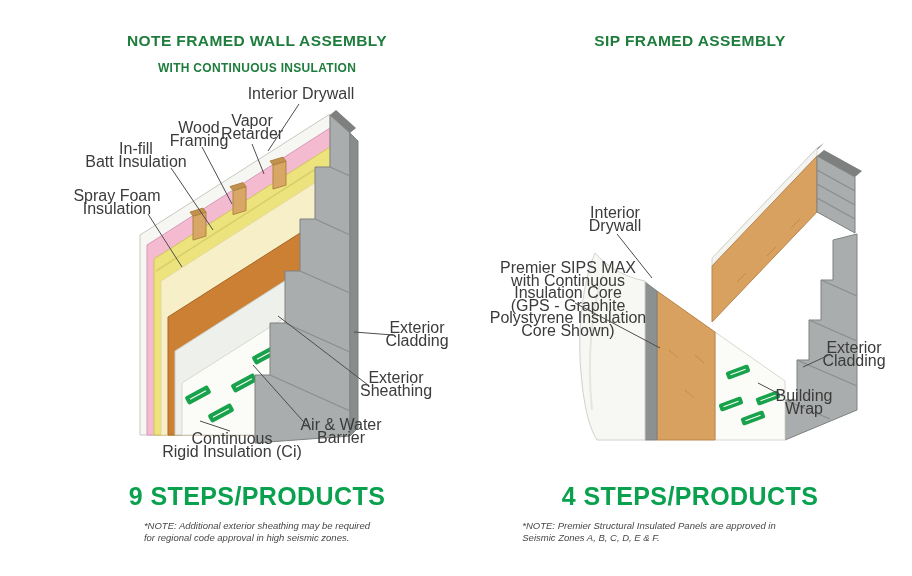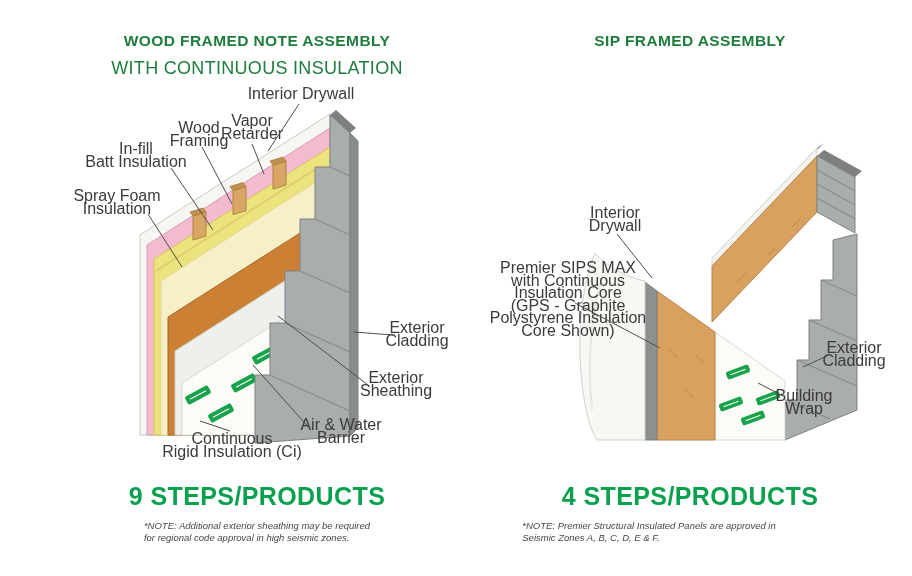--- a/index.html
+++ b/index.html
@@ -8,40 +8,40 @@
     --text-dark:#3b3b3b;
     --note-color:#474747;
     --logo-green:#17a24b;
     --leader-line:#4d4d4d;
   }
   html,body{margin:0;padding:0;}
   body{background:#fff;font-family:"Liberation Sans", sans-serif;}
   .page{position:relative;width:912px;height:576px;background:#ffffff;overflow:hidden;}
   .title{position:absolute;transform:translateX(-50%);font-size:15.5px;font-weight:700;
          letter-spacing:.4px;color:var(--title-green);white-space:pre-line;text-align:center;}
-  .subtitle{position:absolute;transform:translateX(-50%);font-size:18px;font-weight:400;
+  .subtitle{position:absolute;transform:translateX(-50%);font-size:12px;font-weight:700;
          letter-spacing:.3px;color:var(--title-green);white-space:pre-line;text-align:center;line-height:16px;}
   .callout{position:absolute;transform:translateX(-50%);font-size:16px;line-height:12.5px;
          color:var(--text-dark);white-space:pre-line;text-align:center;}
   .callout.left-align{transform:none;text-align:center;}
   .steps{position:absolute;transform:translateX(-50%);font-size:25px;font-weight:800;
          letter-spacing:.4px;color:var(--steps-green);white-space:nowrap;}
   .note{position:absolute;transform:translateX(-50%);font-size:9.5px;font-style:italic;
         line-height:12px;color:var(--note-color);white-space:pre-line;text-align:left;}
   svg{position:absolute;}
   .leader{stroke:var(--leader-line);stroke-width:1;}
   .logo-mark rect.badge{fill:var(--logo-green);}
   .course{stroke:#8a8d8d;stroke-width:1.2;fill:none;}
 </style>
 </head>
 <body>
 
 <div class="page">
 
-  <div class="title" style="left:257px;top:32px">WOOD FRAMED NOTE ASSEMBLY</div>
+  <div class="title" style="left:257px;top:32px">NOTE FRAMED WALL ASSEMBLY</div>
   <div class="subtitle" style="left:257px;top:60px">WITH CONTINUOUS INSULATION</div>
 
   <svg style="left:118px;top:95px" width="350" height="380" viewBox="0 0 350 380">
 
     <polygon points="22,340 22,140 212,19 212,340" fill="#f6f6f3" stroke="#c8c8c1"></polygon>
     <polygon points="29,340 29,150 212,33 212,340" fill="#f3bad0" stroke="#d89ab8"></polygon>
     <polygon points="36,340 36,164 212,52 212,340" fill="#ece37d" stroke="#cfc45e"></polygon>
     <line x1="38" y1="176" x2="196" y2="75" stroke="#d9ce69" stroke-width="1.5"></line>
     <polygon points="43,340 43,186 212,78 212,340" fill="#f7efc7" stroke="#e5d79e"></polygon>
     <polygon points="50,340 50,222 212,119 212,340" fill="#cb8034" stroke="#aa6526"></polygon>

